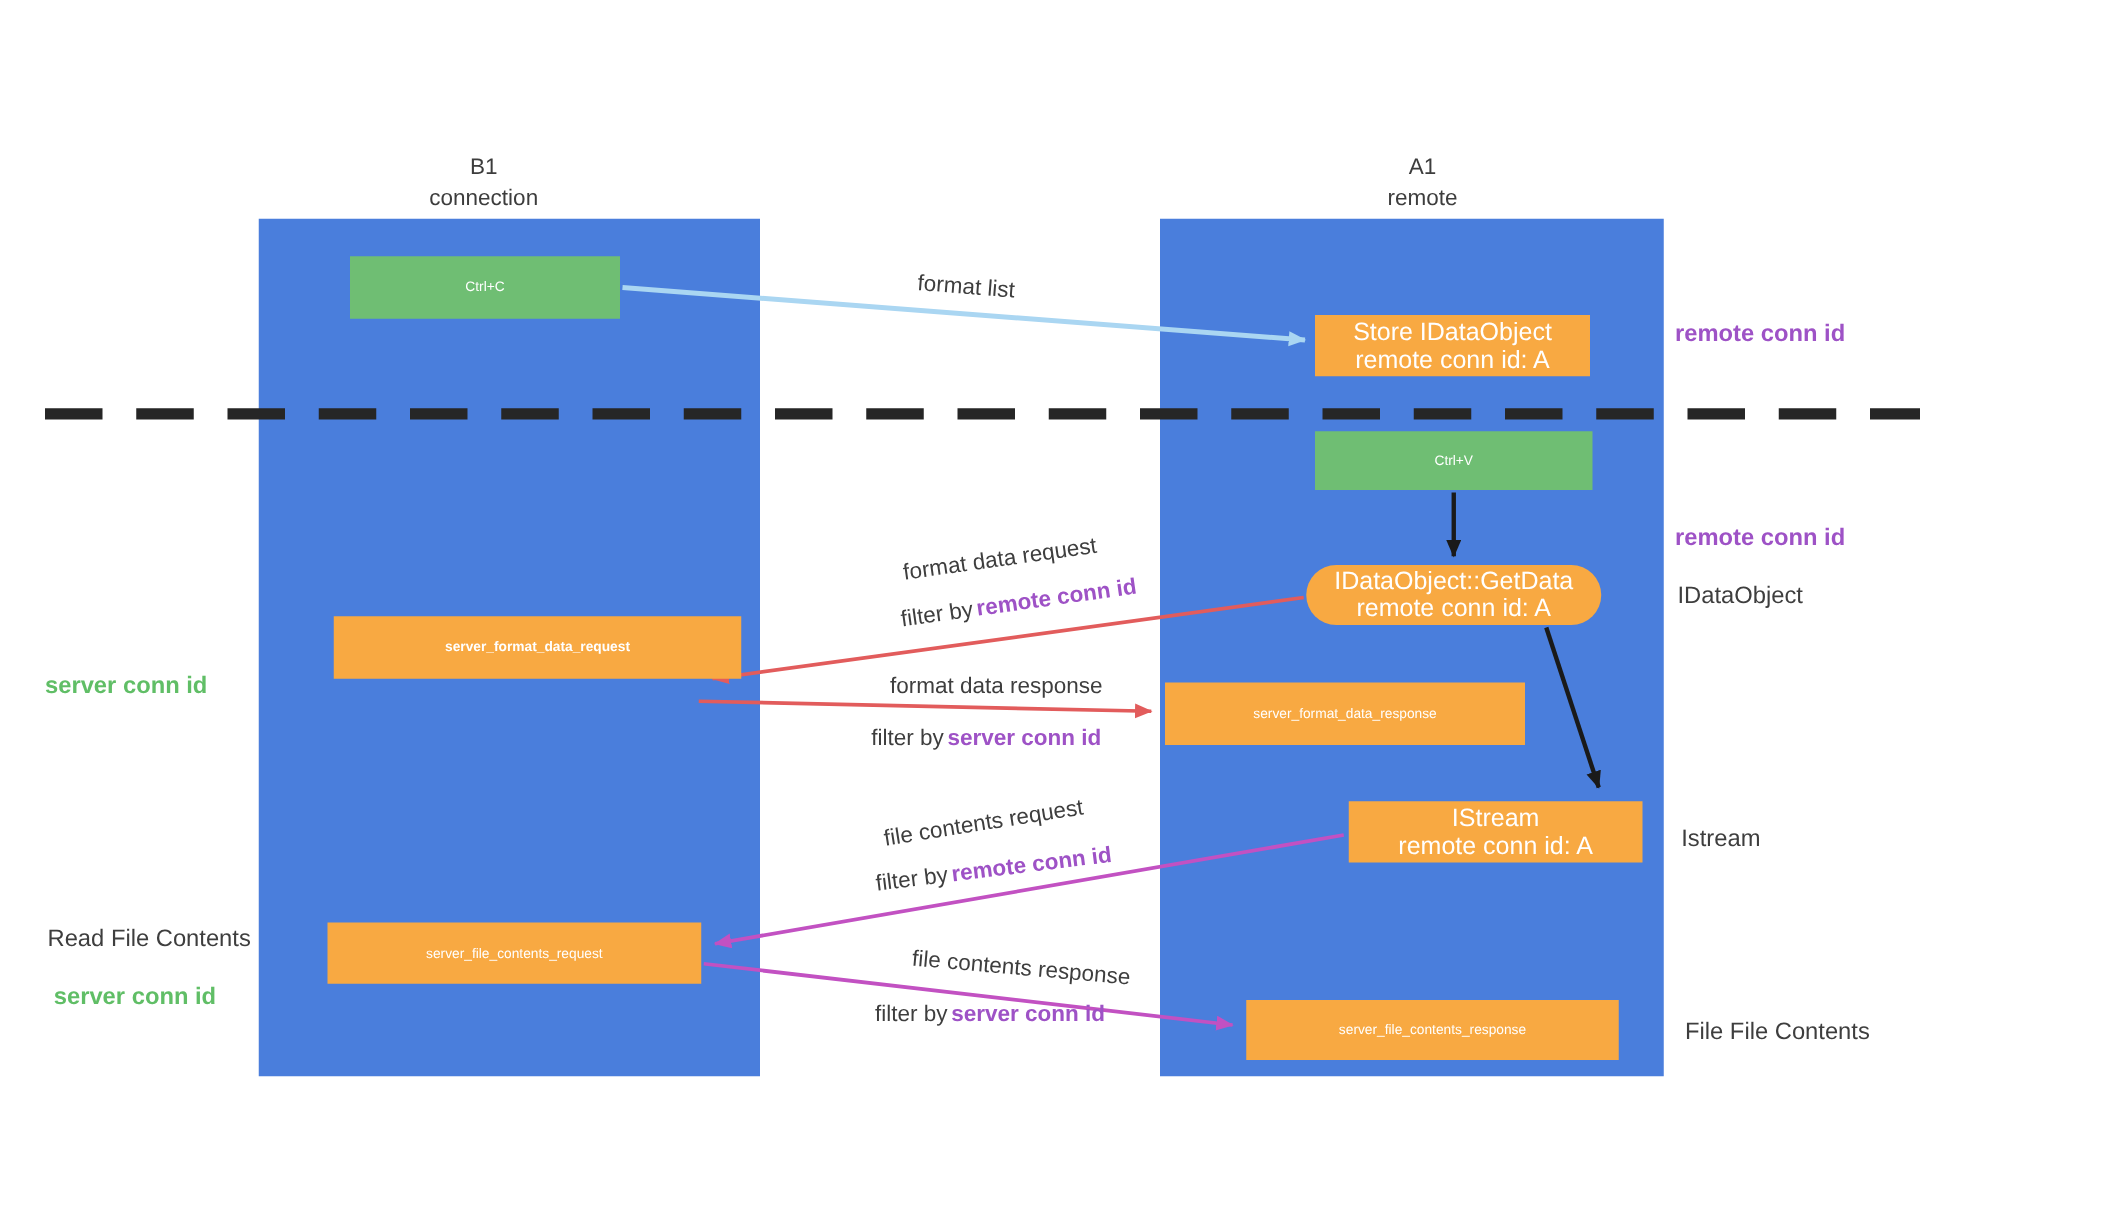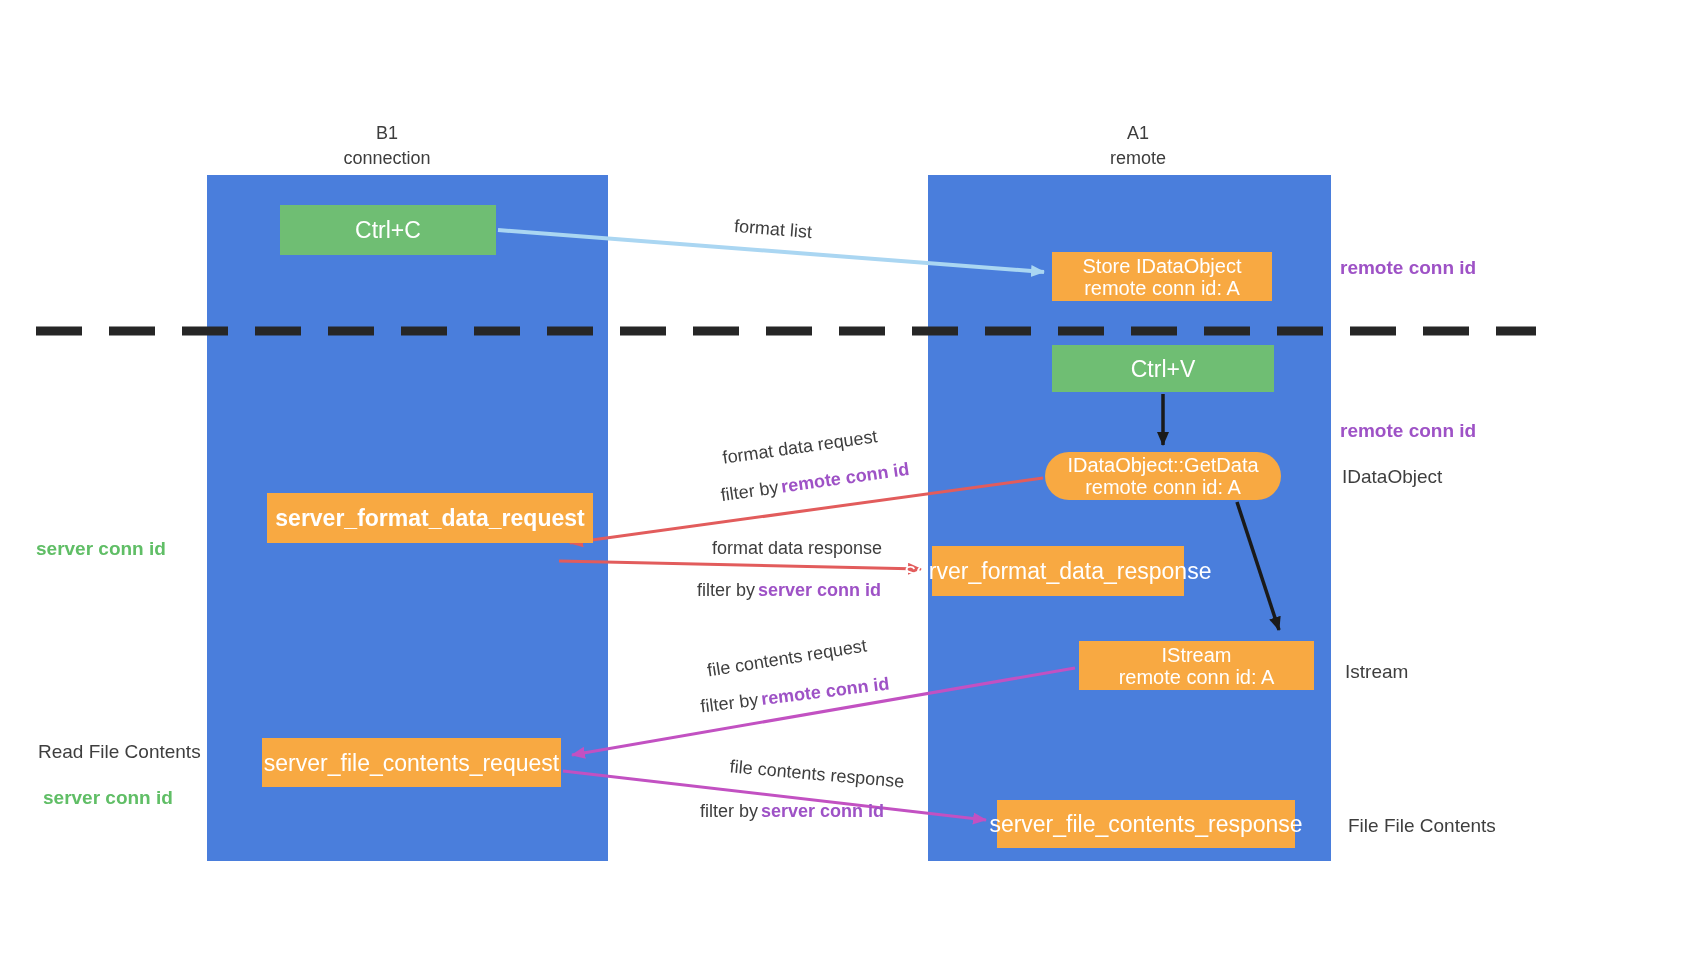--- a/index.html
+++ b/index.html
@@ -10,21 +10,21 @@
   .abs { position:absolute; }
   .title {
     font-size:29px; color:#3d3d3d; text-align:center; line-height:44px; white-space:nowrap;
   }
   .lane-header {
     font-size:18px; color:#3d3d3d; text-align:center; line-height:25px; white-space:nowrap;
   }
   .lane { background:var(--lane-blue,#4A7EDC); }
   .node {
     display:flex; flex-direction:column; align-items:center; justify-content:center;
-    color:#ffffff; text-align:center; font-size:23px; line-height:22px; white-space:nowrap;
+    color:#ffffff; text-align:center; font-size:11px; line-height:22px; white-space:nowrap;
   }
   .node.two-line { font-size:20px; }
   .node.green { background:var(--green-box,#6FBE73); }
   .node.orange { background:var(--orange-box,#F8A942); }
   .edge-label {
     font-size:18px; color:var(--text-dark,#3e3e3e); text-align:center; white-space:nowrap;
   }
   .side-label { font-size:19px; color:var(--text-dark,#3e3e3e); white-space:nowrap; }
   .id-purple { color:var(--purple-text,#9E52C6); font-weight:bold; }
   .id-green  { color:var(--green-text,#60BE66); font-weight:bold; }
@@ -97,21 +97,21 @@
 
   <div class="abs node orange two-line" style="left:1045px; top:452px; width:236px; height:48px;border-radius:24px;">
     <div>IDataObject::GetData</div>
     <div>remote conn id: A</div>
   </div>
 
   <div class="abs node orange" style="left:267px; top:493px; width:326px; height:50px;font-weight:bold;">
     <div>server_format_data_request</div>
   </div>
 
-  <div class="abs node orange" style="left:932px; top:546px; width:252px; height:50px;">
+  <div class="abs node orange" style="left:932px; top:546px; width:288px; height:50px;">
     <div>server_format_data_response</div>
   </div>
 
   <div class="abs node orange two-line" style="left:1079px; top:641px; width:235px; height:49px;">
     <div>IStream</div>
     <div>remote conn id: A</div>
   </div>
 
   <div class="abs node orange" style="left:262px; top:738px; width:299px; height:49px;">
     <div>server_file_contents_request</div>

